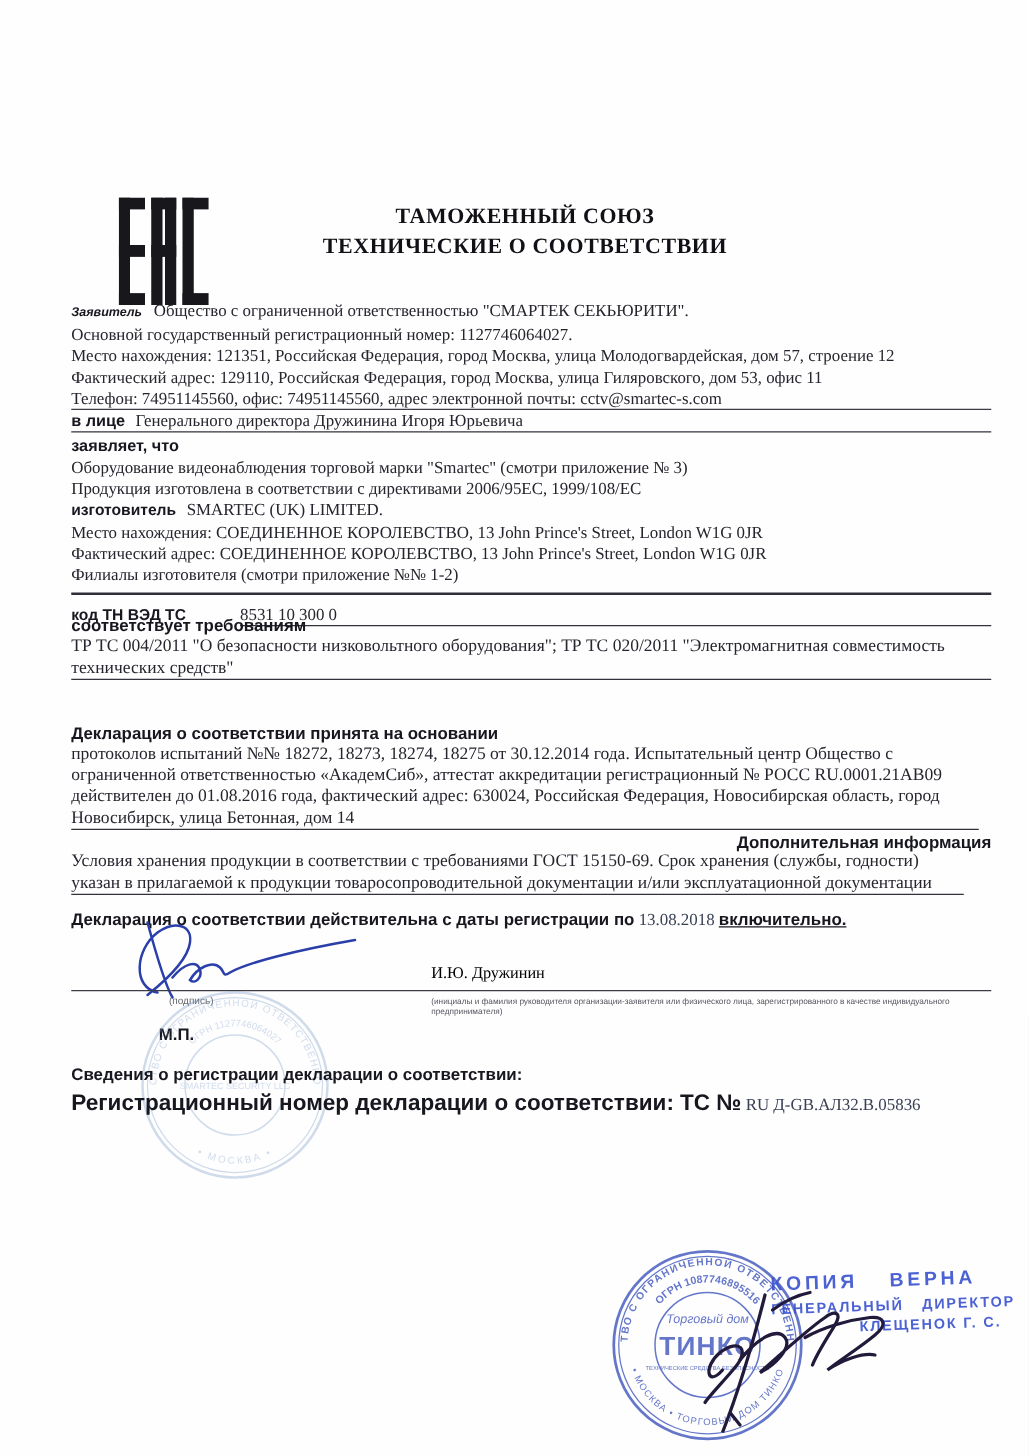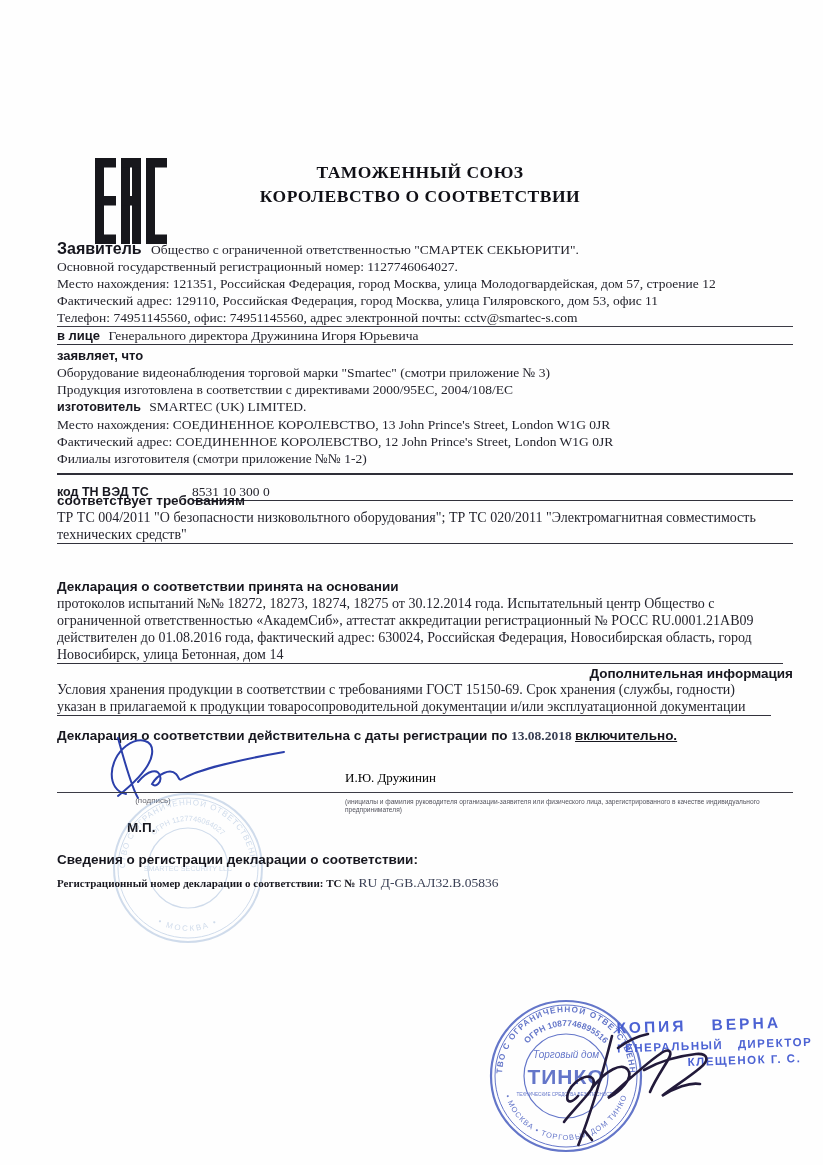--- a/index.html
+++ b/index.html
@@ -56,45 +56,45 @@
       <rect x="26" y="38" width="20" height="9.5"></rect>
 
       <rect x="51" y="0" width="9" height="86"></rect>
       <rect x="51" y="0" width="21" height="9.5"></rect>
       <rect x="51" y="76.5" width="21" height="9.5"></rect>
     </g>
   </svg>
 
   <div class="abs title">
     <div>ТАМОЖЕННЫЙ СОЮЗ</div>
-    <div>КОРОЛЕВСТВО О СООТВЕТСТВИИ</div>
+    <div>ТЕХНИЧЕСКИЕ О СООТВЕТСТВИИ</div>
   </div>
 
   <div class="abs doc" style="top:240px;">
     <div class="row">
-      <span class="lbl" style="font-size:16px;">Заявитель</span>
+      <span class="lbl" style="font-size:10px;font-style:italic;">Заявитель</span>
       <span style="margin-left:6px;">Общество с ограниченной ответственностью "СМАРТЕК СЕКЬЮРИТИ".</span>
     </div>
     <div class="row">Основной государственный регистрационный номер: 1127746064027.</div>
     <div class="row">Место нахождения: 121351, Российская Федерация, город Москва, улица Молодогвардейская, дом 57, строение 12</div>
     <div class="row">Фактический адрес: 129110, Российская Федерация, город Москва, улица Гиляровского, дом 53, офис 11</div>
     <div class="row u1">Телефон: 74951145560, офис: 74951145560, адрес электронной почты: cctv@smartec-s.com</div>
     <div class="row u2">
       <span class="lbl" style="font-size:13px;">в лице</span>
       <span style="margin-left:5px;">Генерального директора Дружинина Игоря Юрьевича</span>
     </div>
     <div class="row lbl" style="font-size:13px;margin-top:2px;">заявляет, что</div>
     <div class="row">Оборудование видеонаблюдения торговой марки "Smartec" (смотри приложение № 3)</div>
-    <div class="row">Продукция изготовлена в соответствии с директивами 2000/95EC, 2004/108/ЕС</div>
+    <div class="row">Продукция изготовлена в соответствии с директивами 2006/95EC, 1999/108/ЕС</div>
     <div class="row">
       <span class="lblin">изготовитель</span>
       <span style="margin-left:5px;">SMARTEC (UK) LIMITED.</span>
     </div>
     <div class="row">Место нахождения: СОЕДИНЕННОЕ КОРОЛЕВСТВО, 13 John Prince's Street, London W1G 0JR</div>
-    <div class="row">Фактический адрес: СОЕДИНЕННОЕ КОРОЛЕВСТВО, 12 John Prince's Street, London W1G 0JR</div>
+    <div class="row">Фактический адрес: СОЕДИНЕННОЕ КОРОЛЕВСТВО, 13 John Prince's Street, London W1G 0JR</div>
     <div class="row">Филиалы изготовителя (смотри приложение №№ 1-2)</div>
     <div class="rule2" style="margin-top:6px;"></div>
   </div>
 
   <div class="abs doc" style="top:483px;">
     <div class="codes-row">
       <span class="lbl" style="font-size:12.5px;width:105px;">код ТН ВЭД ТС</span>
       <span class="codes-val">8531 10 300 0</span>
     </div>
   </div>
@@ -106,21 +106,21 @@
 
   <div class="abs doc" style="top:578px;">
     <div class="lbl" style="font-size:13.5px;">Декларация о соответствии принята на основании</div>
     <div class="para u2" style="width:726px;">протоколов  испытаний №№ 18272, 18273, 18274, 18275 от 30.12.2014 года. Испытательный центр Общество с ограниченной ответственностью «АкадемСиб», аттестат аккредитации регистрационный № РОСС RU.0001.21АВ09 действителен до 01.08.2016 года, фактический адрес: 630024, Российская Федерация, Новосибирская область, город Новосибирск, улица Бетонная, дом 14</div>
     <div class="lbl" style="font-size:13.5px;margin-top:1px;text-align:right;">Дополнительная информация</div>
     <div class="para u2" style="width:714px;line-height:16.5px;">Условия хранения продукции в соответствии с требованиями ГОСТ 15150-69. Срок хранения (службы, годности) указан в прилагаемой к продукции товаросопроводительной документации и/или эксплуатационной документации</div>
   </div>
 
   <div class="abs doc" style="top:727px;">
     <span class="lbl" style="font-size:13.5px;">Декларация о соответствии действительна с даты регистрации по</span>
-    <span style="color:#3a4055;font-weight:bold;">13.08.2018</span>
+    <span style="color:#3a4055;">13.08.2018</span>
     <span class="lbl" style="font-size:13.5px;text-decoration:underline;">включительно.</span>
   </div>
 
   <svg class="abs" style="left:88px;top:730px;" width="210" height="70" viewBox="0 0 210 70">
     <g fill="none" stroke="#2b3faa" stroke-width="2" stroke-linecap="round">
       <path d="M38,64 C18,60 20,30 38,16 C52,6 66,10 64,24 C62,40 40,58 30,66 M30,8 C36,30 44,58 50,68"></path>
       <path d="M50,52 C60,40 70,38 72,46 C74,52 68,58 64,54 C70,44 82,38 88,44 C92,48 90,52 96,48 C110,40 150,30 196,22"></path>
     </g>
   </svg>
 
@@ -149,21 +149,21 @@
     </text>
     <text font-size="7.5" fill="#6f94c4">
       <textPath href="#arcInnA" startOffset="50%" text-anchor="middle">ОГРН 1127746064027</textPath>
     </text>
     <text x="0" y="3" text-anchor="middle" font-size="7.2" fill="#6f94c4">SMARTEC SECURITY LLC</text>
   </svg>
 
   <div class="abs doc" style="top:850px;line-height:19px;">
     <div class="lbl" style="font-size:13.5px;">Сведения о регистрации декларации о соответствии:</div>
     <div class="row" style="margin-top:4px;">
-      <span class="lbl" style="font-size:11px;font-family:Liberation Serif, serif;">Регистрационный номер декларации о соответствии: ТС №</span>
+      <span class="lbl" style="font-size:18px;">Регистрационный номер декларации о соответствии: ТС №</span>
       <span style="color:#3a4055;">RU Д-GB.АЛ32.В.05836</span>
     </div>
   </div>
 
   <svg class="abs stamp-svg" style="left:486px;top:996px;" width="160" height="160" viewBox="-80 -80 160 160">
     <defs>
       <path id="arcTopT" d="M -64,0 A 64,64 0 1 1 64,0"></path>
       <path id="arcBotT" d="M -64,0 A 64,64 0 0 0 64,0"></path>
       <path id="arcInnT" d="M -50,0 A 50,50 0 1 1 50,0"></path>
     </defs>

